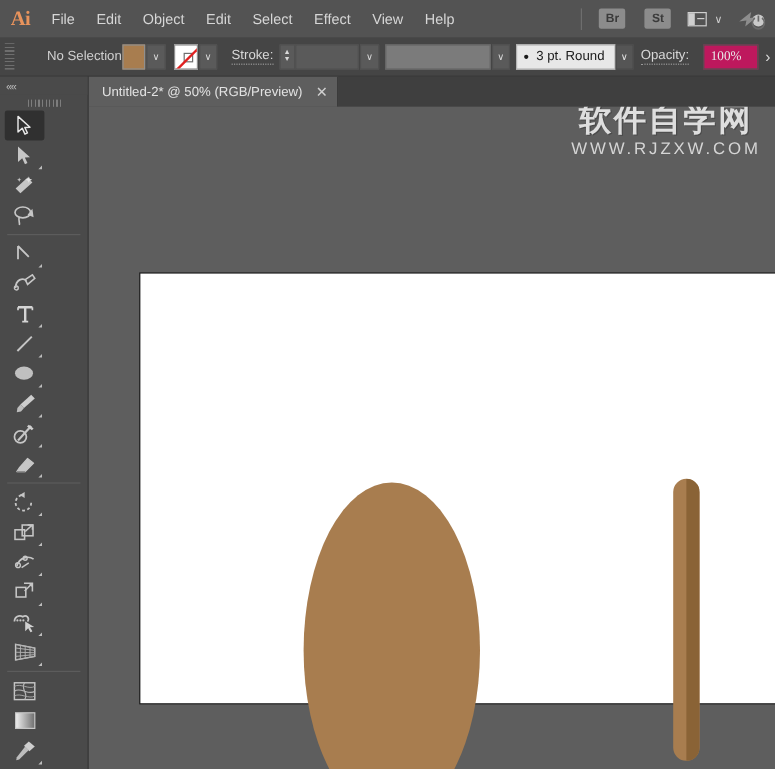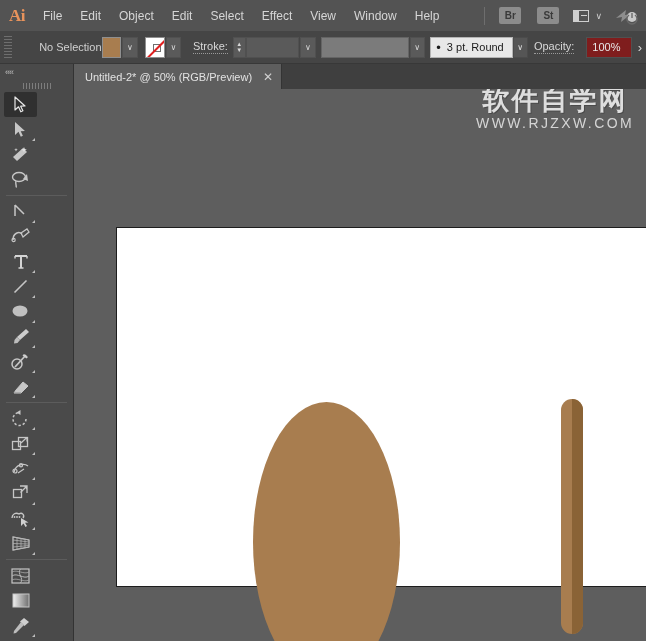--- a/index.html
+++ b/index.html
@@ -111,22 +111,22 @@
   }
   .field-profile .bullet { margin: 0 6px 0 5px; font-size: 13px; line-height: 1; }
   .dd-btn-light {
     width: 17px; height: 21px; background: #555; border: 1px solid #4b4b4b;
     display: flex; align-items: center; justify-content: center;
     color: #e0e0e0; font-size: 8px;
   }
   .opacity-label { color: #d8d8d8; font-size: 11px; margin: 0 12px 0 6px;
     border-bottom: 1px dotted #9a9a9a; padding-bottom: 1px; }
   .opacity-field {
-    width: 50px; height: 21px; background: #7f1d1d; border: 1px solid #505050;
-    color: #e8e8e8; font-size: 11px; display: flex; align-items: center; padding-left: 5px;
+    width: 50px; height: 21px; background: #be185d; border: 1px solid #505050;
+    color: #e8e8e8; font-size: 11px; display: flex; align-items: center; padding-left: 5px; font-family: Liberation Serif, serif;
   }
   .overflow-arrow {
     color: #d8d8d8; font-size: 13px; margin-left: 6px; padding-right: 4px;
   }
 
   
   .toolpanel {
     position: absolute; left: 0; top: 64px; width: 74px; height: 577px;
     background: #4a4a4a;
     border-right: 1px solid #333;
@@ -217,21 +217,20 @@
 
   <div class="menubar">
     <div class="ai-logo">Ai</div>
     <div class="menu-item">File</div>
     <div class="menu-item">Edit</div>
     <div class="menu-item">Object</div>
     <div class="menu-item">Edit</div>
     <div class="menu-item">Select</div>
     <div class="menu-item">Effect</div>
     <div class="menu-item">View</div>
-    <div class="menu-item">Window</div>
     <div class="menu-item">Help</div>
 
     <div class="mb-right">
       <div class="mb-sep"></div>
       <div class="app-chip">Br</div>
       <div class="app-chip">St</div>
       <div class="ws-icon">
         <div class="ws-grid"></div>
         <span class="chev">∨</span>
       </div>

